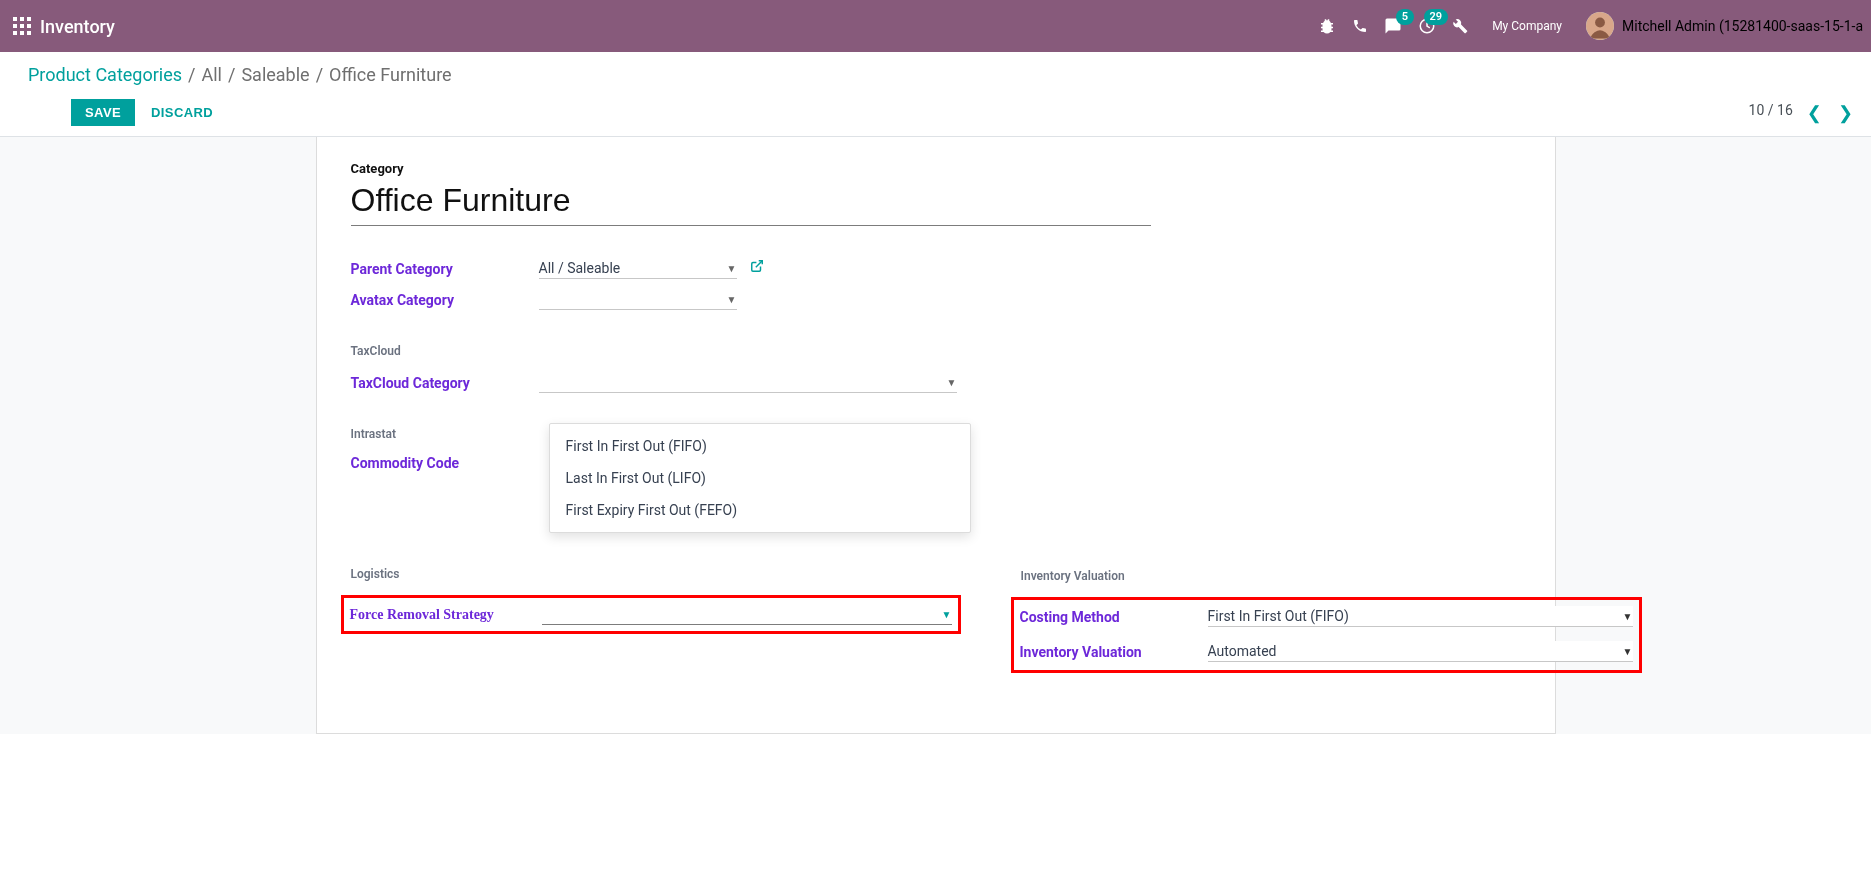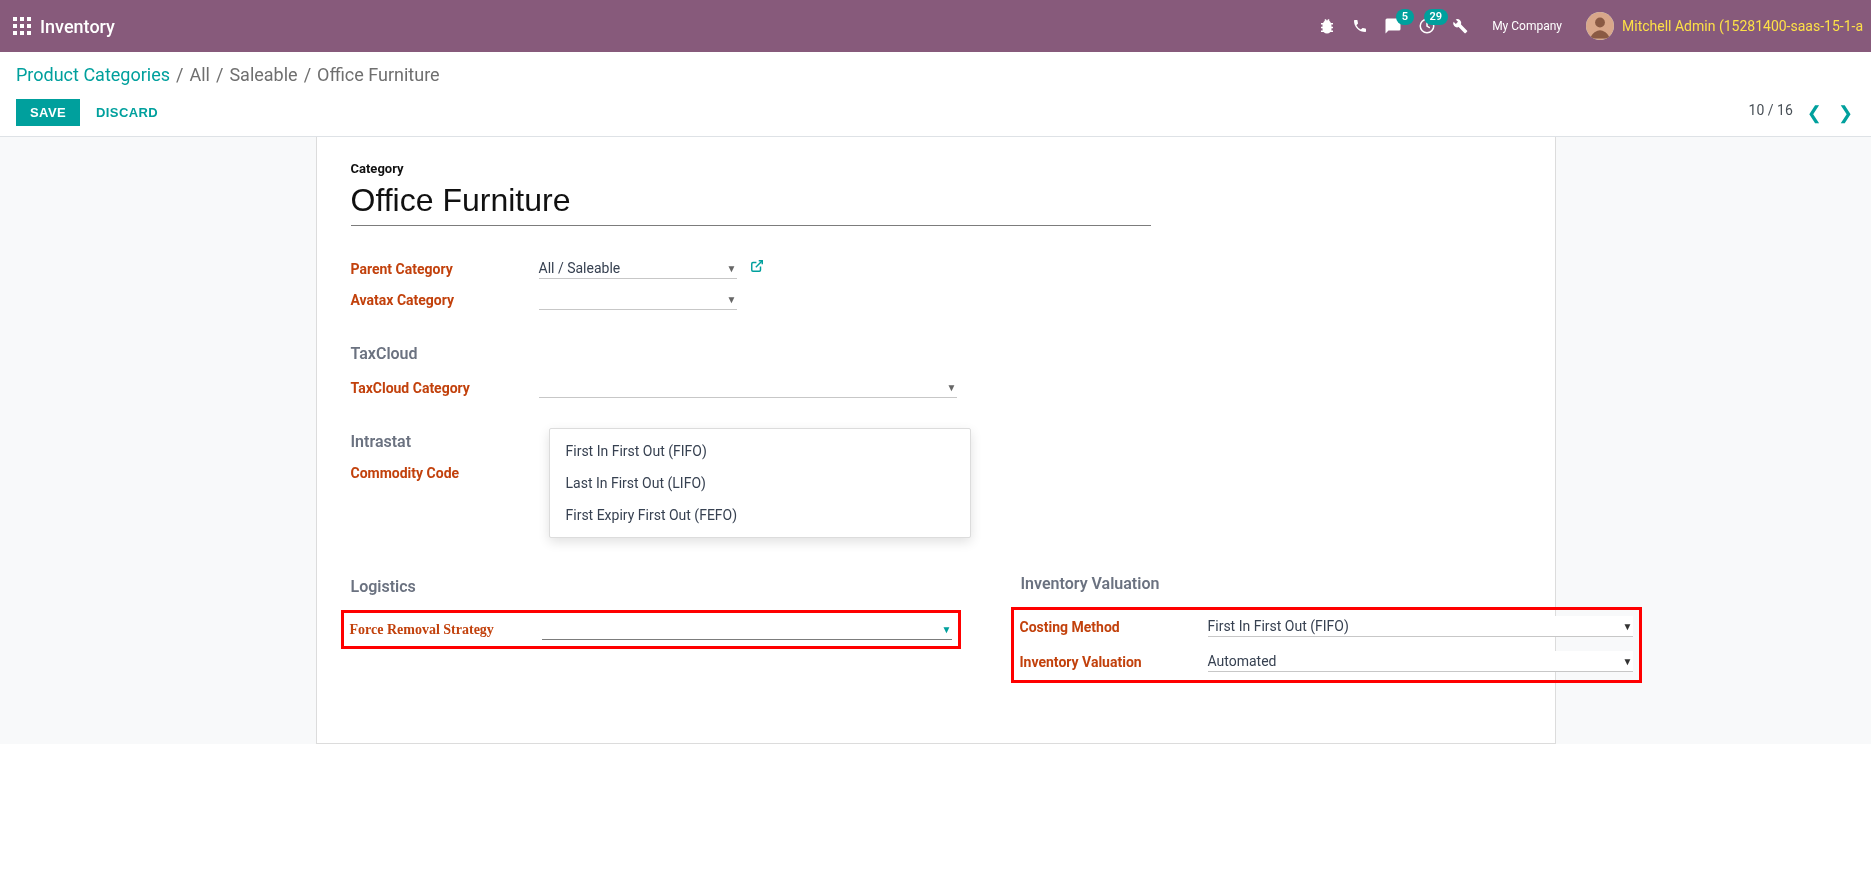--- a/index.html
+++ b/index.html
@@ -12,53 +12,53 @@
     .app-title { font-size: 18px; font-weight: 500; color: #fff; padding: 0 12px 0 0; }
     .nav-items { display: flex; gap: 0; margin-left: 28px; }
     .nav-item { color: #fff; padding: 0 22px; font-size: 14px; cursor: pointer; height: 46px; display: flex; align-items: center; }
     .topbar-right { margin-left: auto; display: flex; align-items: center; gap: 16px; }
     .icon-btn { position: relative; cursor: pointer; display: inline-flex; align-items: center; }
     .badge { position: absolute; top: -8px; right: -12px; background: #00A09D; color: #fff; border-radius: 10px; font-size: 11px; font-weight: 600; padding: 1px 6px; line-height: 14px; min-width: 18px; text-align: center; }
     .company-name { color: #fff; font-size: 12px; cursor: pointer; margin: 0 8px 0 8px; }
     .user-area { display: flex; align-items: center; gap: 8px; cursor: pointer; }
     .avatar { width: 28px; height: 28px; border-radius: 50%; background: #ccc; overflow: hidden; display: inline-flex; align-items: center; justify-content: center; }
     .avatar svg { width: 28px; height: 28px; }
-    .user-name { color: #fde047; font-size: 14px; }
-
-    
-    .control-panel { padding: 12px 16px 10px 16px; border-bottom: 1px solid #dee2e6; background: #fff; }
+    .user-name { color: #000000; font-size: 14px; }
+
+    
+    .control-panel { padding: 12px 16px 10px 28px; border-bottom: 1px solid #dee2e6; background: #fff; }
     .breadcrumb { font-size: 18px; color: #374151; display: flex; align-items: center; gap: 6px; flex-wrap: wrap; }
     .breadcrumb .bc-link { color: #00A09D; cursor: pointer; }
     .breadcrumb .bc-sep { color: #6f6f6f; }
     .breadcrumb .bc-last { color: #6f6f6f; }
 
     .cp-row2 { display: flex; align-items: center; justify-content: space-between; margin-top: 14px; }
-    .cp-actions { display: flex; align-items: center; gap: 16px; }
+    .cp-actions { display: flex; align-items: center; gap: 16px; margin-left: 43px; }
     .btn-save { background: #00A09D; color: #fff; border: none; padding: 6px 14px; font-size: 13px; font-weight: 600; cursor: pointer; letter-spacing: 0.4px; }
     .btn-discard { background: none; border: none; color: #00A09D; font-size: 13px; font-weight: 600; cursor: pointer; letter-spacing: 0.4px; }
     .pager { display: flex; align-items: flex-start; gap: 12px; color: #495057; font-size: 14px; }
     .pager-arrow { color: #00A09D; cursor: pointer; font-size: 18px; padding: 0 2px; }
 
     
     .main-area { background: #f8f9fa; padding: 0; }
     .sheet-wrap { max-width: 1400px; margin: 0 auto; padding: 0 80px; }
     .sheet { background: #fff; border: 1px solid #dcdcdc; border-top: none; padding: 24px 34px 60px 34px; min-height: 560px; }
 
     .cat-label { font-size: 13px; color: #111; font-weight: 700; margin-bottom: 4px; }
     .cat-name-input { font-size: 32px; color: #111; border: none; border-bottom: 1px solid #7c7c7c; outline: none; width: 100%; max-width: 800px; padding: 2px 0 6px 0; }
 
     .form-group { display: flex; align-items: center; margin-bottom: 10px; }
-    .form-group .fg-label { width: 188px; min-width: 188px; font-size: 14px; color: #c2410c; font-weight: 700; }
+    .form-group .fg-label { width: 188px; min-width: 188px; font-size: 14px; color: #6d28d9; font-weight: 700; }
     .form-group .fg-field { position: relative; }
     .fg-field .sel-line { border-bottom: 1px solid #c7c7c7; min-width: 198px; display: inline-flex; align-items: center; justify-content: space-between; padding: 2px 0; gap: 24px; }
     .sel-line.wider { min-width: 418px; }
     .sel-caret { font-size: 10px; color: #666; margin-left: 8px; }
     .ext-link { color: #00A09D; margin-left: 10px; cursor: pointer; font-size: 14px; }
 
-    .section-title { font-size: 16px; color: #6b7280; font-weight: 600; margin: 34px 0 14px 0; }
+    .section-title { font-size: 12px; color: #6b7280; font-weight: 600; margin: 34px 0 14px 0; }
 
     
     .two-col { display: flex; gap: 60px; margin-top: 34px; }
     .col { flex: 1; position: relative; }
 
     
     .dropdown-pop { position: absolute; background: #fff; border: 1px solid #dcdcdc; border-radius: 2px; box-shadow: 0 4px 12px rgba(0,0,0,0.12); width: 422px; z-index: 50; padding: 6px 0; }
     .dropdown-pop .dd-item { padding: 8px 16px; font-size: 14px; color: #374151; cursor: pointer; }
 
     

